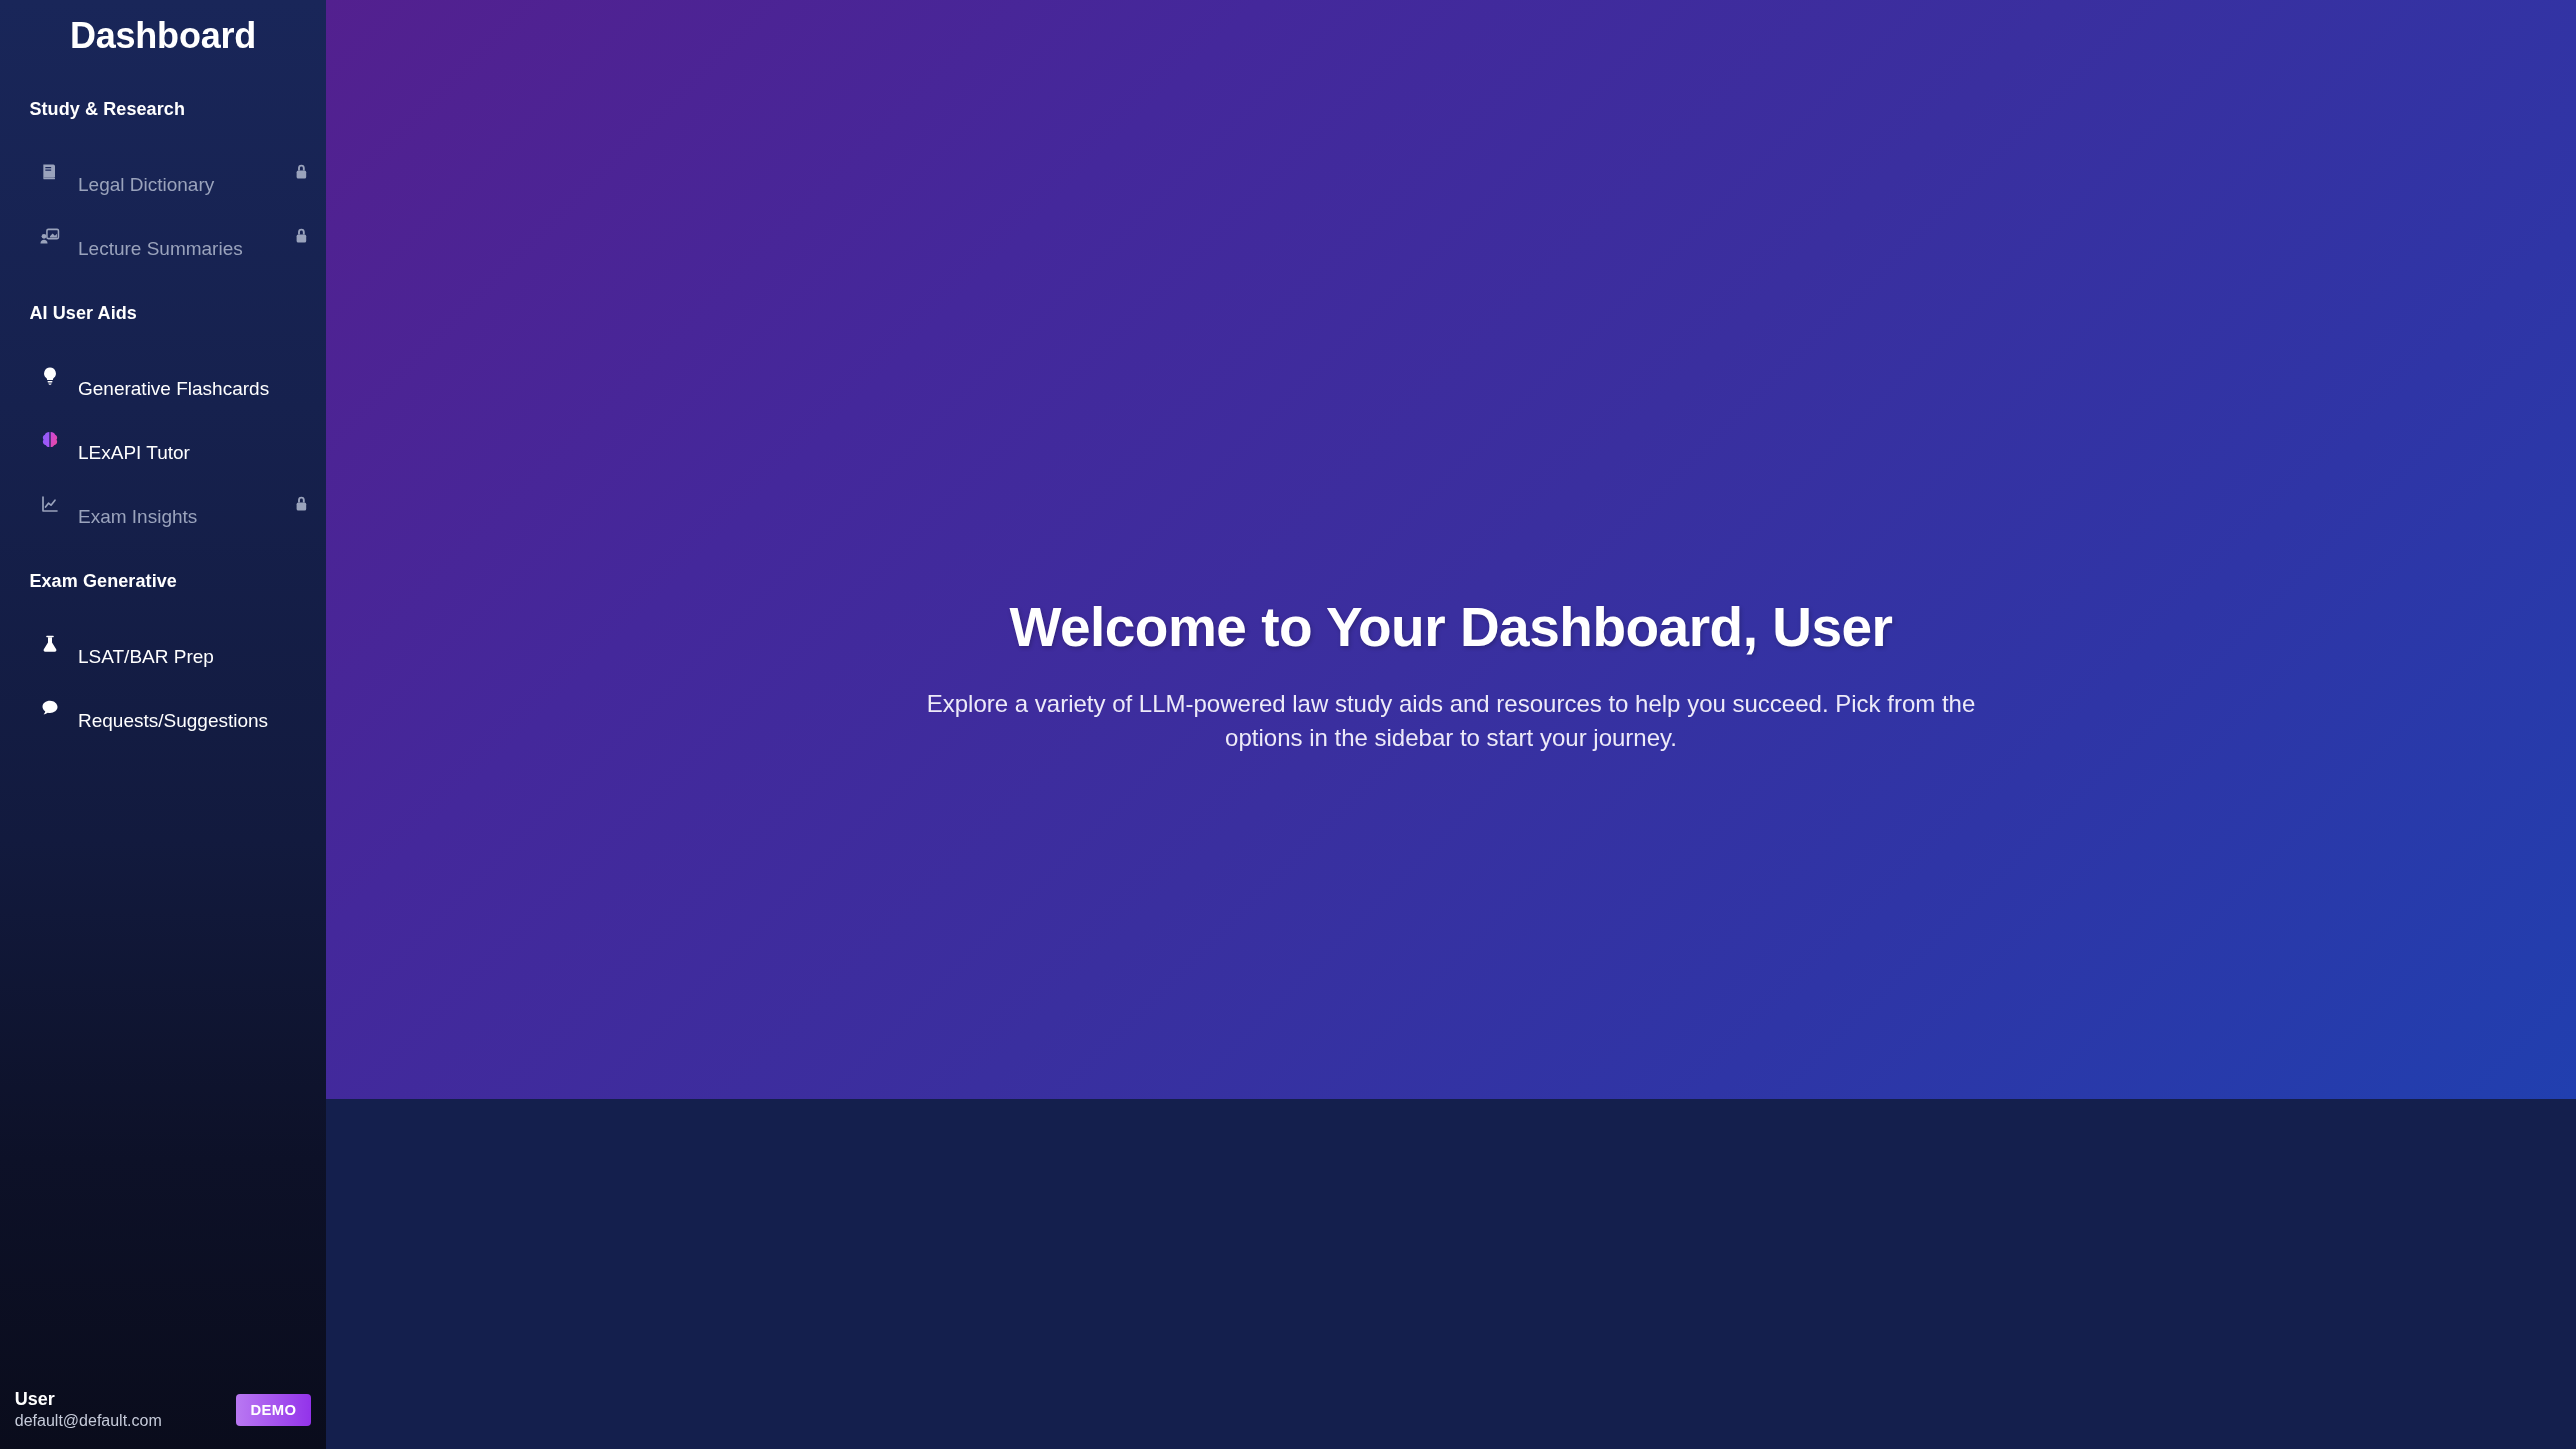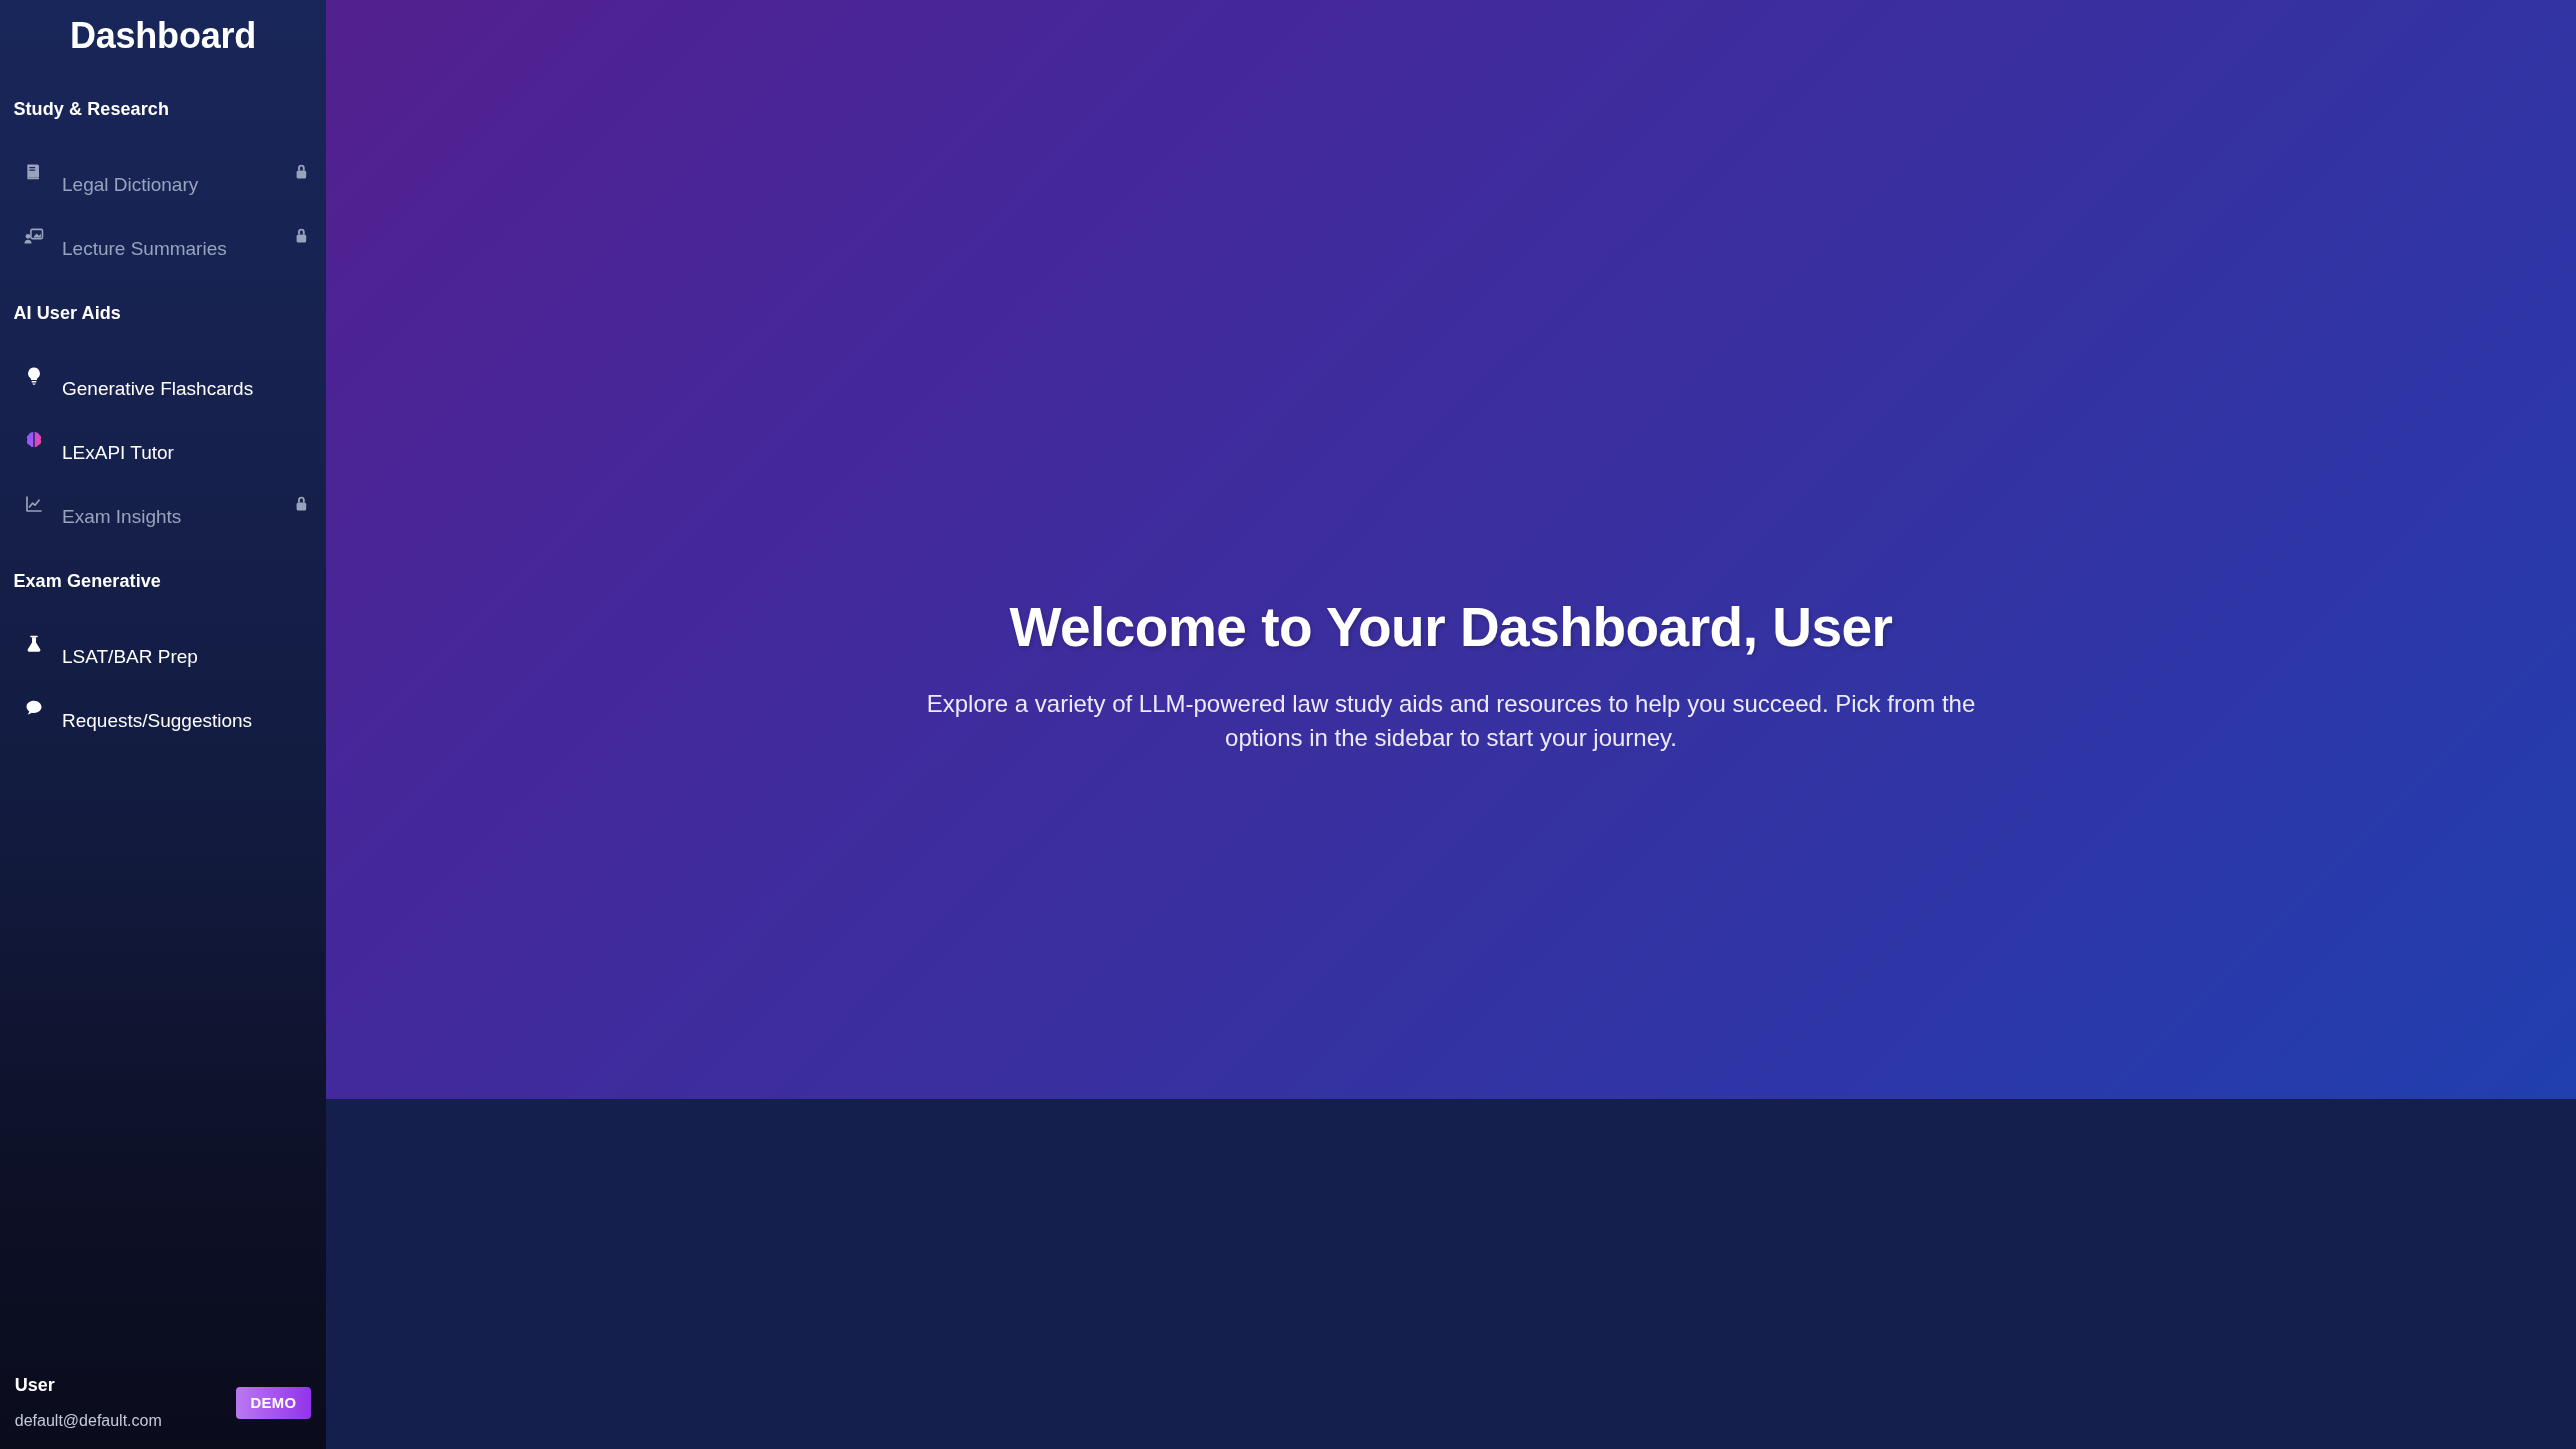--- a/index.html
+++ b/index.html
@@ -28,20 +28,21 @@
     color:#ffffff;
     font-size:36px;
     font-weight:700;
     text-align:center;
     padding-top:14.8px;
     letter-spacing:-0.2px;
   }
   .nav-scroll {
     flex:1 1 auto;
     padding-top:42px;
+    padding-left:16px;
   }
   .section-label {
     color:#ffffff;
     font-size:18px;
     font-weight:700;
     padding-left:13.4px;
     letter-spacing:0.1px;
   }
   .nav-group { margin-bottom:0; }
   .nav-item {
@@ -83,21 +84,21 @@
   .sec-gap-b { height:35px; }
 
   
   .sidebar-footer {
     flex:0 0 auto;
     padding:0 14.8px 19px 14.8px;
     display:flex;
     align-items:center;
     justify-content:space-between;
   }
-  .user-block { display:flex; flex-direction:column; gap:17px; }
+  .user-block { display:flex; flex-direction:column; gap:3px; }
   .user-name {
     color:#ffffff;
     font-size:18px;
     font-weight:700;
     line-height:1.1;
   }
   .user-email {
     color:#C6CBDA;
     font-size:16px;
     line-height:1.1;

